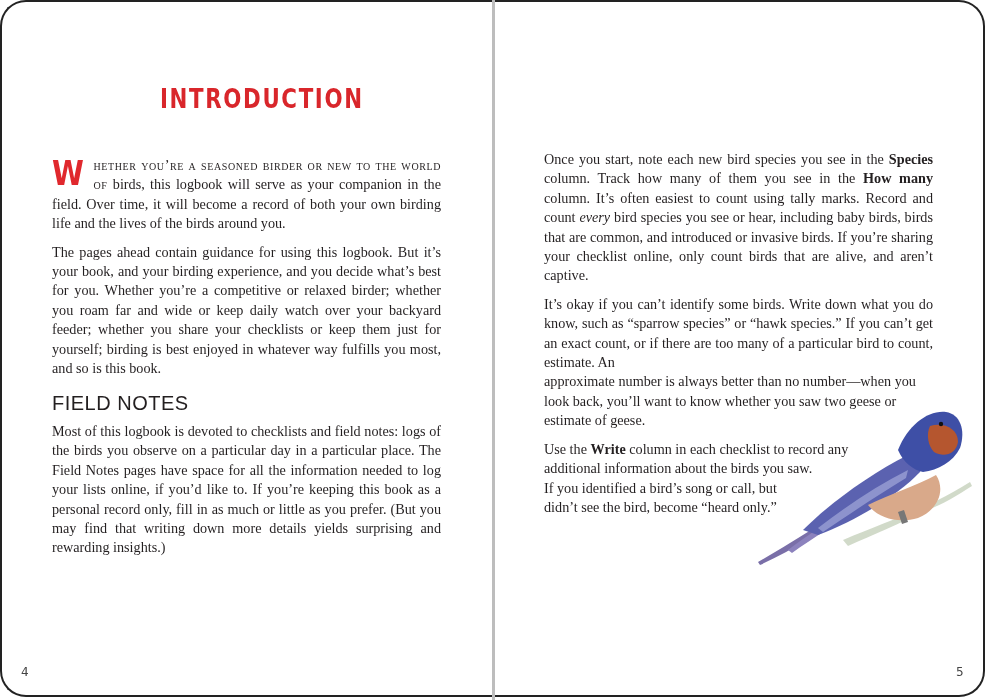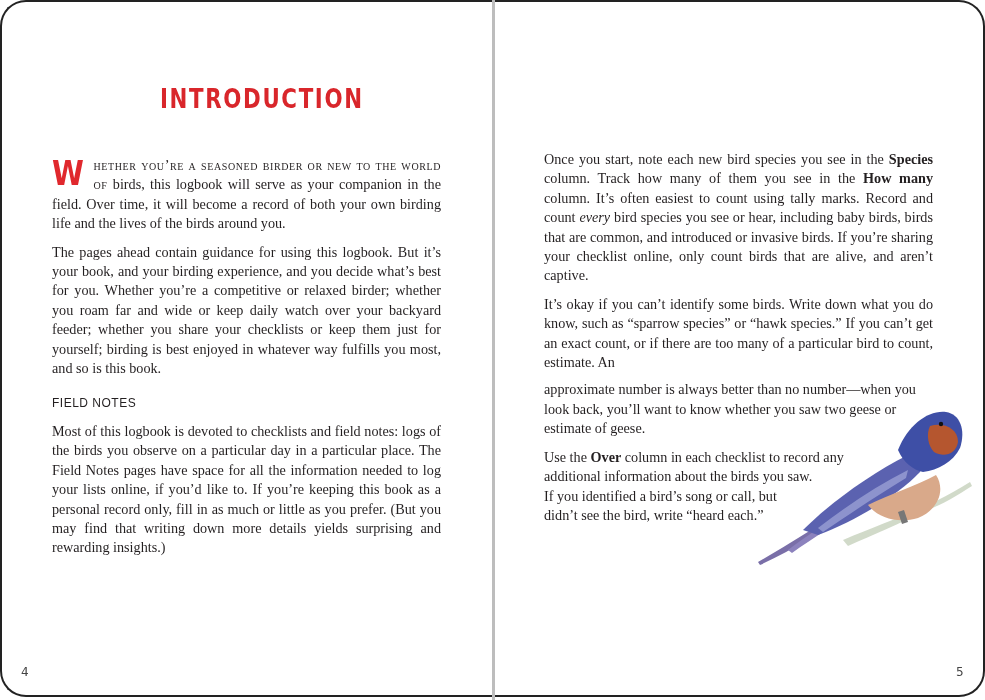--- a/index.html
+++ b/index.html
@@ -7,21 +7,21 @@
   .spread { position: absolute; left: 0; top: 0; width: 985px; height: 556px; }
   .page { position: absolute; top: 0; height: 697px; background: #fff; box-sizing: border-box; }
   .page-left { left: 0; width: 494px; border-left: 2px solid #222; border-top: 2px solid #222; border-bottom: 2px solid #222; border-top-left-radius: 26px; border-bottom-left-radius: 26px; }
   .page-right { left: 494px; width: 491px; border-right: 2px solid #222; border-top: 2px solid #222; border-bottom: 2px solid #222; border-top-right-radius: 26px; border-bottom-right-radius: 26px; }
   .spine { position: absolute; left: 492px; top: 0; width: 3px; height: 700px; background: #bdbdbd; }
   .title { position: absolute; left: 160px; top: 84px; font-family: "DejaVu Sans", sans-serif; font-weight: bold; font-size: 26px; letter-spacing: 2px; color: #d9262b; transform: scaleX(0.82); transform-origin: left top; }
   .text { position: absolute; font-size: 14.2px; line-height: 19.4px; text-align: justify; }
   .text p { margin: 0 0 9px 0; }
   .dropcap { float: left; font-family: "DejaVu Sans", sans-serif; font-weight: bold; font-size: 34px; line-height: 30px; color: #e0282d; margin: 2px 4px 0 0; transform: scaleX(0.85); transform-origin: left top; }
   .smallcaps { font-variant: small-caps; letter-spacing: 0.6px; }
-  .section-head { font-family: "Liberation Sans", sans-serif; font-size: 12px; letter-spacing: 0.5px; margin: 16px 0 8px 0; color: #231f20; }
+  .section-head { font-family: "Liberation Sans", sans-serif; font-size: 20px; letter-spacing: 0.5px; margin: 16px 0 8px 0; color: #231f20; }
   .pagenum { position: absolute; font-family: "DejaVu Sans", sans-serif; font-size: 12px; color: #444; }
   .bird { position: absolute; left: 748px; top: 400px; width: 225px; height: 168px; }
   .narrow { text-align: left; }
 </style>
 </head>
 <body>
 
 <div class="spread">
   <div class="page page-left"></div>
   <div class="page page-right"></div>
@@ -37,33 +37,33 @@
     <div class="section-head">FIELD NOTES</div>
     <p>Most of this logbook is devoted to checklists and field notes: logs of the birds you observe on a particular day in a particular place. The Field Notes pages have space for all the information needed to log your lists online, if you’d like to. If you’re keeping this book as a personal record only, fill in as much or little as you prefer. (But you may find that writing down more details yields surprising and rewarding insights.)</p>
   </div>
 
   <div class="pagenum" style="left:21px; top:665px;">4</div>
 
   <div class="text" style="left:544px; top:150px; width:389px;">
     <p>
       <span>Once you start, note each new bird species you see in the </span><b>Species</b><span> column. Track how many of them you see in the </span><b>How many</b><span> column. It’s often easiest to count using tally marks. Record and count </span><i>every</i><span> bird species you see or hear, including baby birds, birds that are common, and introduced or invasive birds. If you’re sharing your checklist online, only count birds that are alive, and aren’t captive.</span>
     </p>
-    <p style="margin-bottom:8px;">
+    <p style="margin-bottom:0;">
       <span>It’s okay if you can’t identify some birds. Write down what you do know, such as “sparrow species” or “hawk species.” If you can’t get an exact count, or if there are too many of a particular bird to count, estimate. An</span>
     </p>
     <div class="narrow" style="margin-bottom:9px;">
       <div>approximate number is always better than no number—when you</div>
       <div>look back, you’ll want to know whether you saw two geese or</div>
       <div>estimate of geese.</div>
     </div>
     <div class="narrow">
-      <div><span>Use the </span><b>Over</b><span> column in each checklist to record any</span></div>
+      <div><span>Use the </span><b>Write</b><span> column in each checklist to record any</span></div>
       <div>additional information about the birds you saw.</div>
       <div>If you identified a bird’s song or call, but</div>
-      <div>didn’t see the bird, write “heard each.”</div>
+      <div>didn’t see the bird, become “heard only.”</div>
     </div>
   </div>
 
   <svg class="bird" viewBox="0 0 225 168">
 
     <path d="M95 140 C130 125, 160 115, 190 100 C200 95, 212 88, 222 82 L224 86 C210 95, 195 104, 180 110 C150 124, 125 135, 100 146 Z" fill="#c9d3bf" opacity="0.85"></path>
 
     <path d="M10 162 C40 145, 70 125, 100 108 L104 114 C75 130, 45 150, 12 165 Z" fill="#7a6fa8"></path>
     <path d="M40 150 C60 135, 85 118, 110 104 L112 110 C90 122, 65 138, 44 153 Z" fill="#8c82bd"></path>
 

